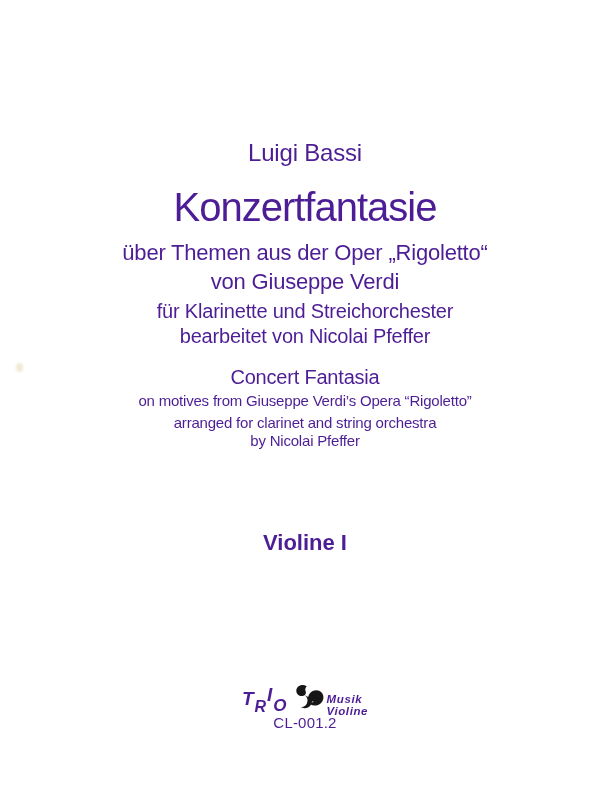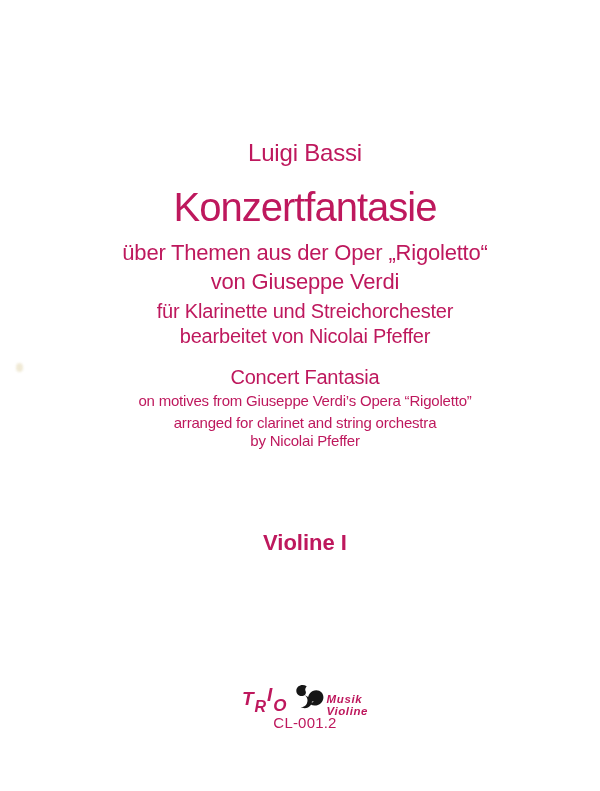--- a/index.html
+++ b/index.html
@@ -2,21 +2,21 @@
 <html><head>
 <meta charset="utf-8">
 <style>
   html,body{margin:0;padding:0;background:#e8e8e8;}
   .page{
     position:relative;
     width:600px;height:791px;
     margin:0 auto;
     background:#ffffff;
     font-family:"Liberation Sans", sans-serif;
-    color:#be185d;
+    color:#4c1d95;
     overflow:hidden;
   }
   .content{position:absolute;inset:0;transform:translateX(5px);}
   .tblock{position:absolute;left:0;right:0;text-align:center;letter-spacing:-0.2px;}
 
   .composer{top:138px;font-size:24px;line-height:30px;}
   .work-title{top:184px;font-size:40px;line-height:46px;letter-spacing:-1px;font-weight:400;margin:0;}
   .subtitle-de{top:238px;font-size:22px;line-height:29px;}
   .arrangement-de{top:299px;font-size:20px;line-height:25px;}
   .title-en{top:365px;font-size:20px;line-height:24px;}

